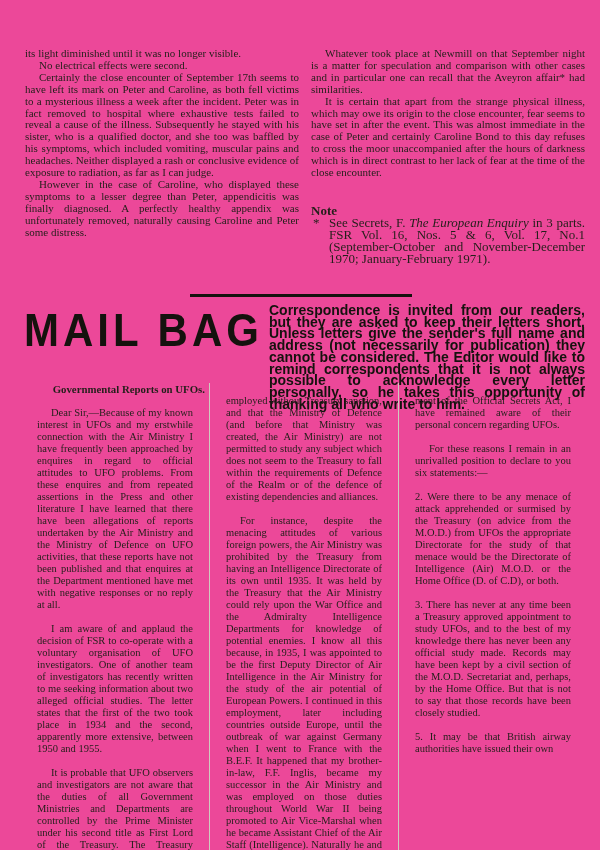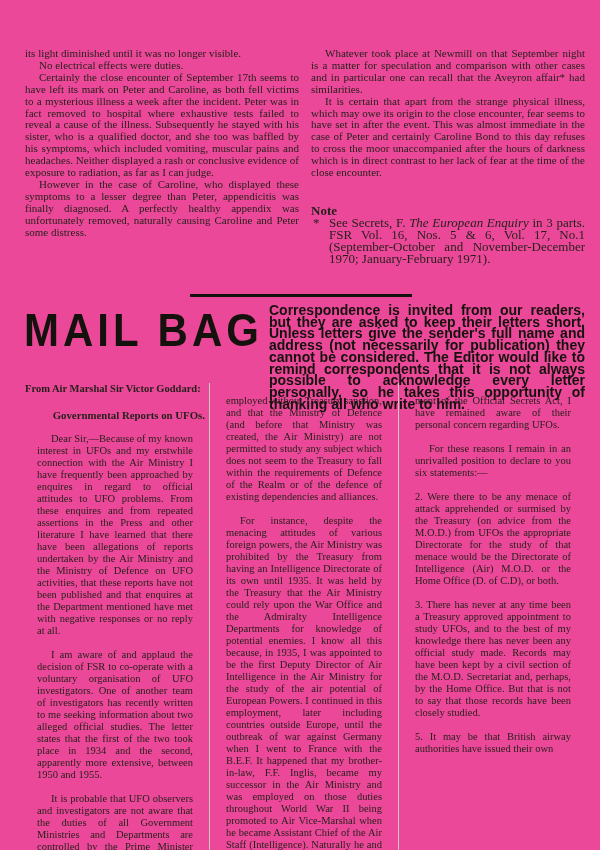--- a/index.html
+++ b/index.html
@@ -51,21 +51,21 @@
   .letter-col p.para{margin:12px;}
 </style>
 </head>
 <body>
 
 <div class="page">
 
   <div class="top-section">
     <div class="top-col">
         <p class="para">its light diminished until it was no longer visible.</p>
-        <p class="para indent">No electrical effects were duties.</p>
+        <p class="para indent">No electrical effects were second.</p>
         <p class="para indent">Certainly the close encounter of September 17th seems to have left its mark on Peter and Caroline, as both fell victims to a mysterious illness a week after the incident. Peter was in fact removed to hospital where exhaustive tests failed to reveal a cause of the illness. Subsequently he stayed with his sister, who is a qualified doctor, and she too was baffled by his symptoms, which included vomiting, muscular pains and headaches. Neither displayed a rash or conclusive evidence of exposure to radiation, as far as I can judge.</p>
         <p class="para indent">However in the case of Caroline, who displayed these symptoms to a lesser degree than Peter, appendicitis was finally diagnosed. A perfectly healthy appendix was unfortunately removed, naturally causing Caroline and Peter some distress.</p>
       </div>
     <div class="top-col">
       <div>
           <p class="para indent">Whatever took place at Newmill on that September night is a matter for speculation and comparison with other cases and in particular one can recall that the Aveyron affair* had similarities.</p>
           <p class="para indent">It is certain that apart from the strange physical illness, which may owe its origin to the close encounter, fear seems to have set in after the event. This was almost immediate in the case of Peter and certainly Caroline Bond to this day refuses to cross the moor unaccompanied after the hours of darkness which is in direct contrast to her lack of fear at the time of the close encounter.</p>
         </div>
       <div class="note">
         <div class="note-heading">Note</div>
@@ -76,21 +76,20 @@
     </div>
   </div>
 
   <div class="divider"></div>
 
   <div class="mailbag-title">MAIL BAG</div>
   <div class="mailbag-intro">Correspondence is invited from our readers, but they are asked to keep their letters short. Unless letters give the sender's full name and address (not necessarily for publication) they cannot be considered. The Editor would like to remind correspondents that it is not always possible to acknowledge every letter personally, so he takes this opportunity of thanking all who write to him.</div>
 
   <div class="letter-section">
     <div class="letter-col">
-      <p class="from-line">From Air Marshal Sir Victor Goddard:</p>
       <p class="subject-line">Governmental Reports on UFOs.</p>
       <div>
           <p class="para indent">Dear Sir,—Because of my known interest in UFOs and my erstwhile connection with the Air Ministry I have frequently been approached by enquires in regard to official attitudes to UFO problems. From these enquires and from repeated assertions in the Press and other literature I have learned that there have been allegations of reports undertaken by the Air Ministry and the Ministry of Defence on UFO activities, that these reports have not been published and that enquires at the Department mentioned have met with negative responses or no reply at all.</p>
           <p class="para indent">I am aware of and applaud the decision of FSR to co-operate with a voluntary organisation of UFO investigators. One of another team of investigators has recently written to me seeking information about two alleged official studies. The letter states that the first of the two took place in 1934 and the second, apparently more extensive, between 1950 and 1955.</p>
           <p class="para indent">It is probable that UFO observers and investigators are not aware that the duties of all Government Ministries and Departments are controlled by the Prime Minister under his second title as First Lord of the Treasury. The Treasury scruntinises the duties of Ministries and staffing for those duties. It may not be known that staff in Ministries cannot continue to be</p>
         </div>
     </div>
     <div class="col-rule"></div>
     <div class="letter-col">
         <p class="para">employed without Treasury sanction, and that the Ministry of Defence (and before that Ministry was created, the Air Ministry) are not permitted to study any subject which does not seem to the Treasury to fall within the requirements of Defence of the Realm or of the defence of existing dependencies and alliances.</p>

